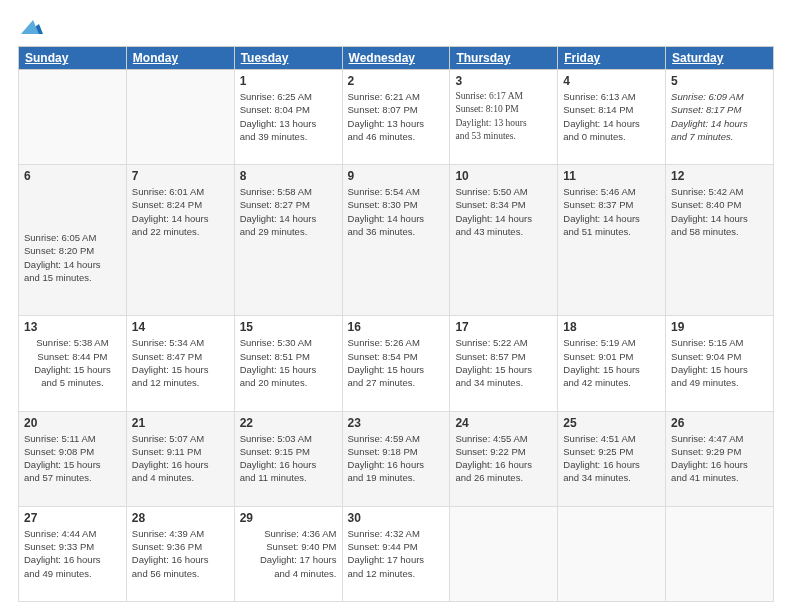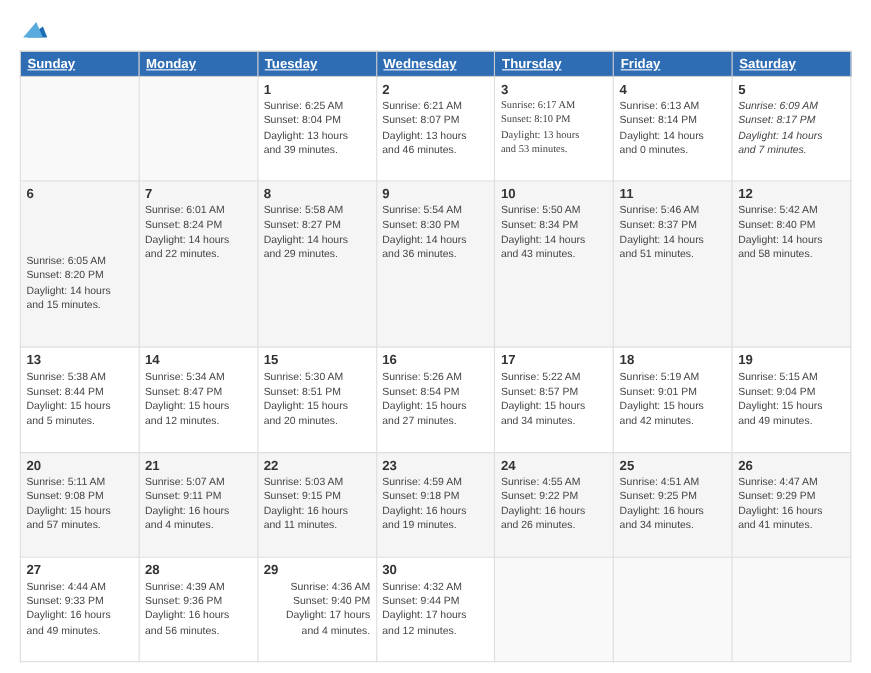--- a/index.html
+++ b/index.html
@@ -223,21 +223,21 @@
             <span class="day-num">12</span>
             <div class="day-info" style="white-space: pre-line;">Sunrise: 5:42 AM
 Sunset: 8:40 PM
 Daylight: 14 hours
 and 58 minutes.</div>
           </td>
         </tr>
         <tr>
           <td>
             <span class="day-num">13</span>
-            <div class="day-info" style="white-space: pre-line;">Sunrise: 5:38 AM
+            <div class="day-info" style="white-space: pre-line; text-align: center;">Sunrise: 5:38 AM
 Sunset: 8:44 PM
 Daylight: 15 hours
 and 5 minutes.</div>
           </td>
           <td>
             <span class="day-num">14</span>
             <div class="day-info" style="white-space: pre-line;">Sunrise: 5:34 AM
 Sunset: 8:47 PM
 Daylight: 15 hours
 and 12 minutes.</div>

